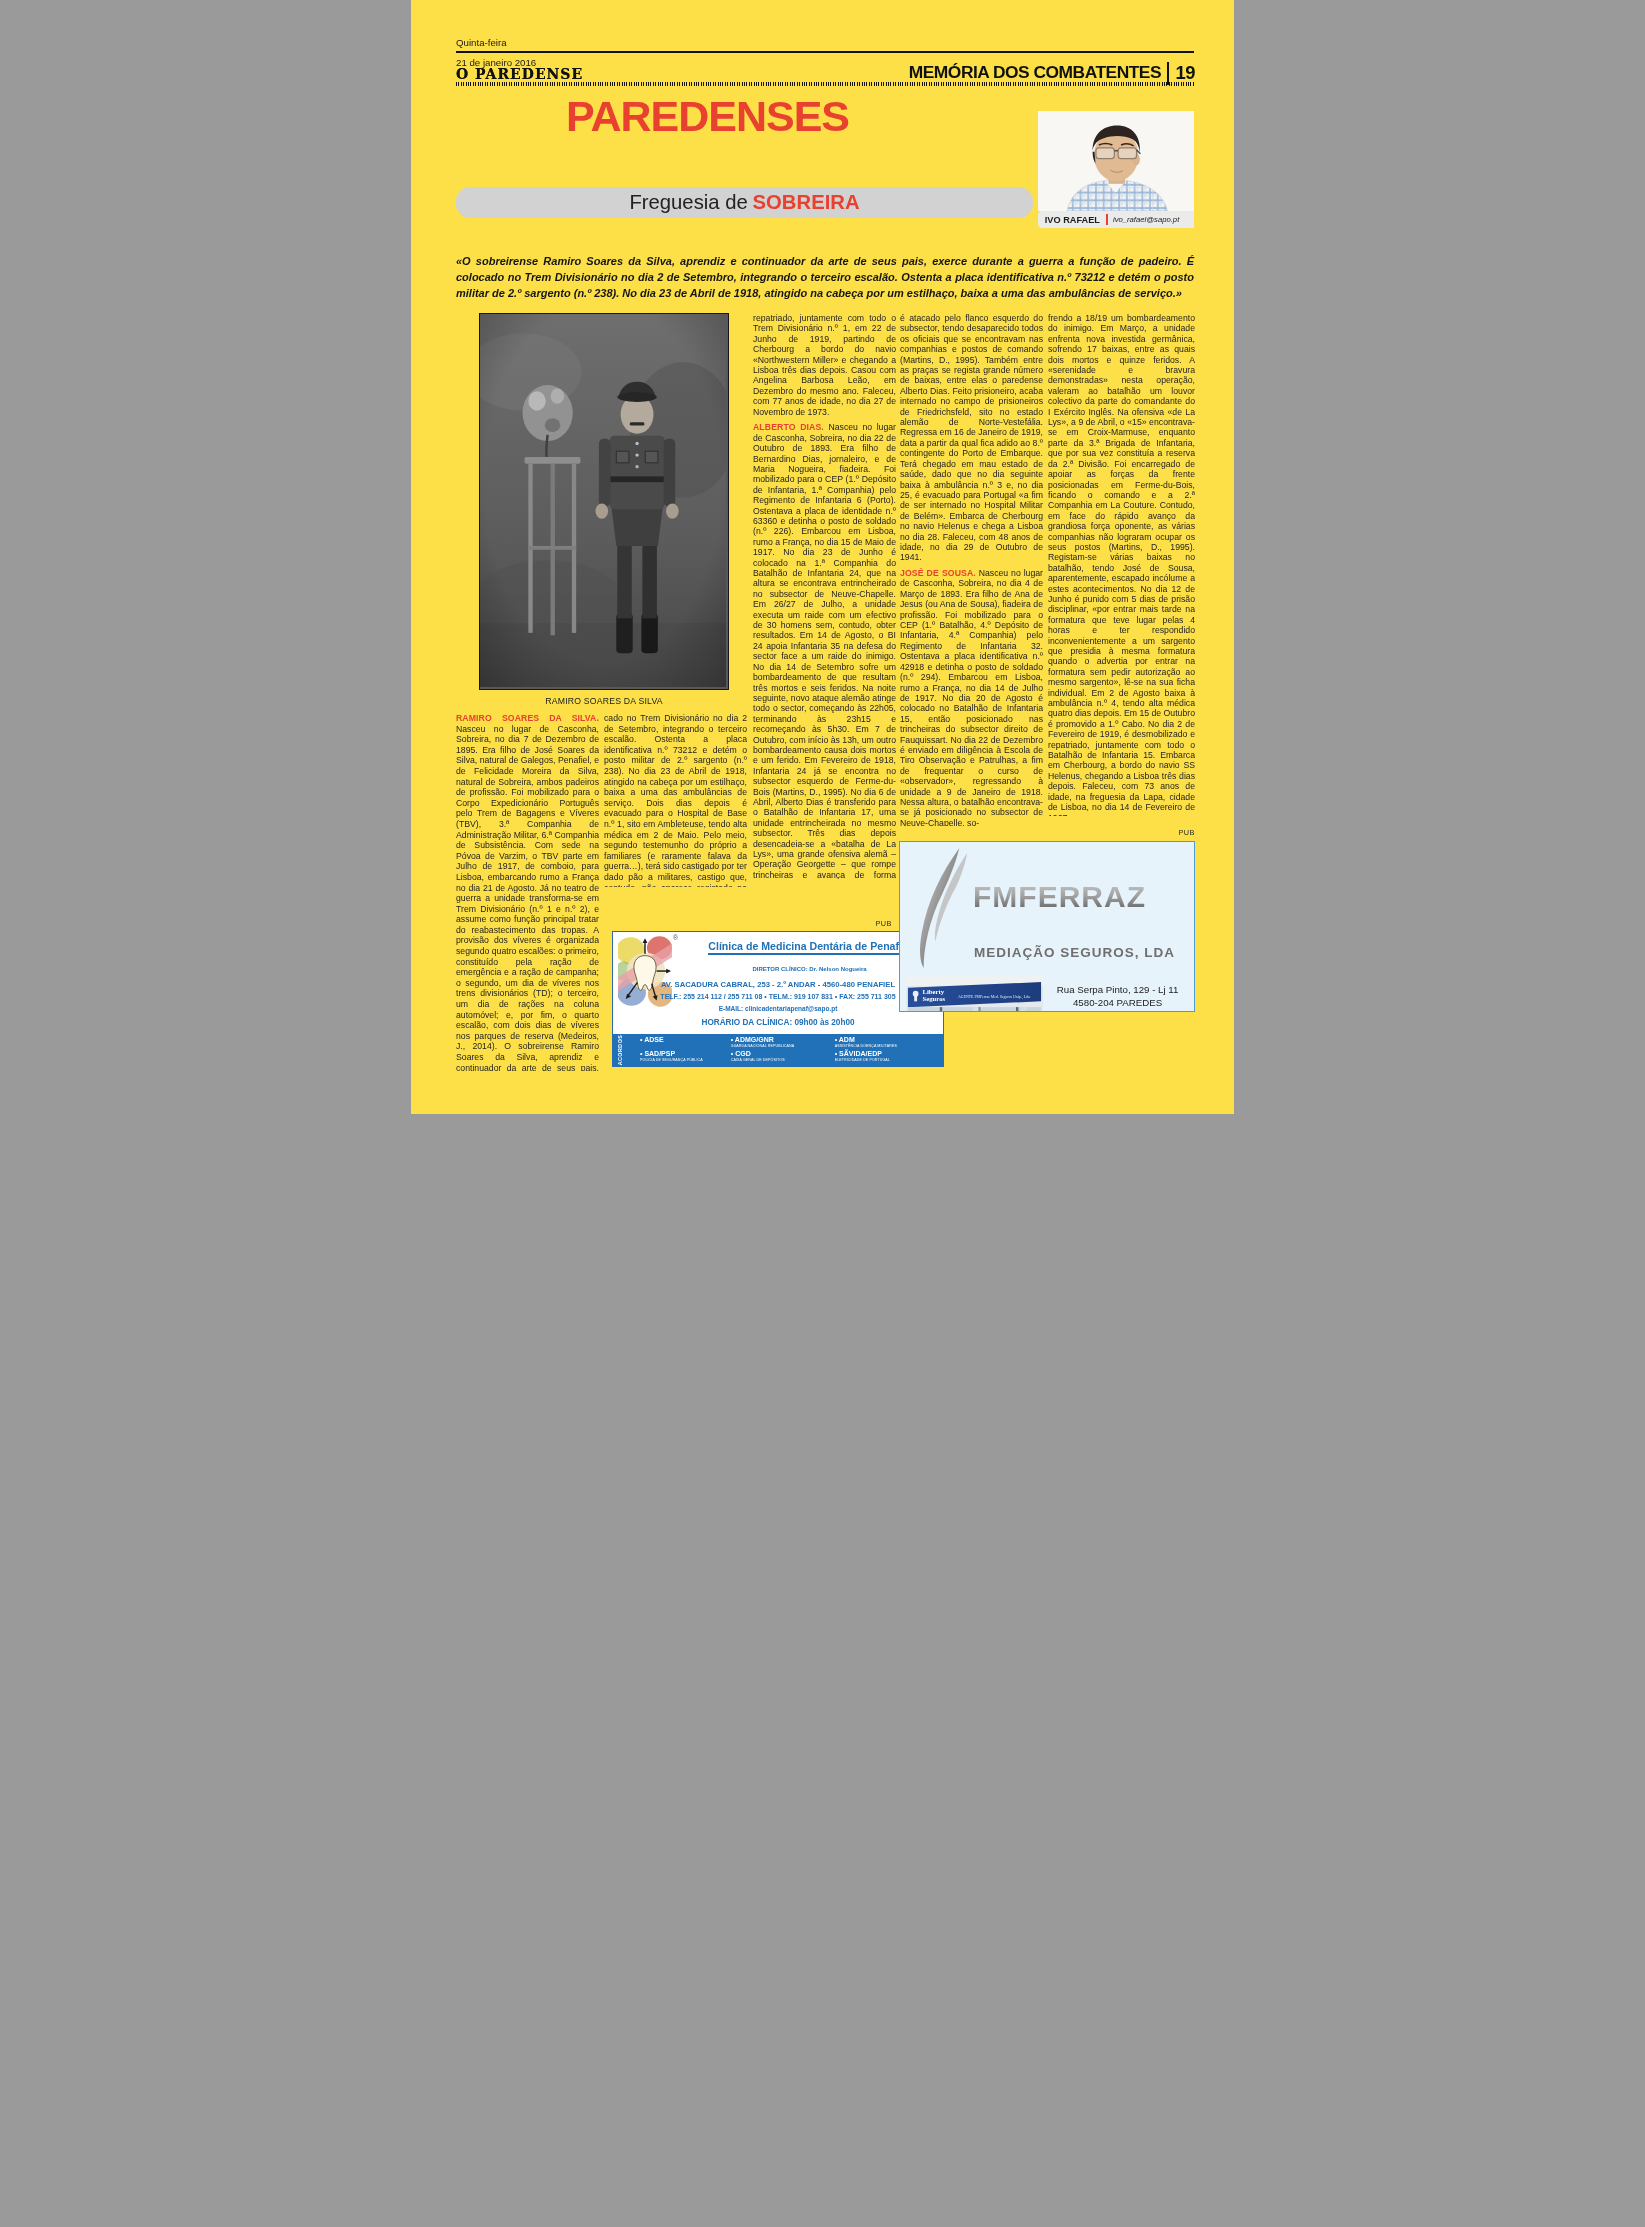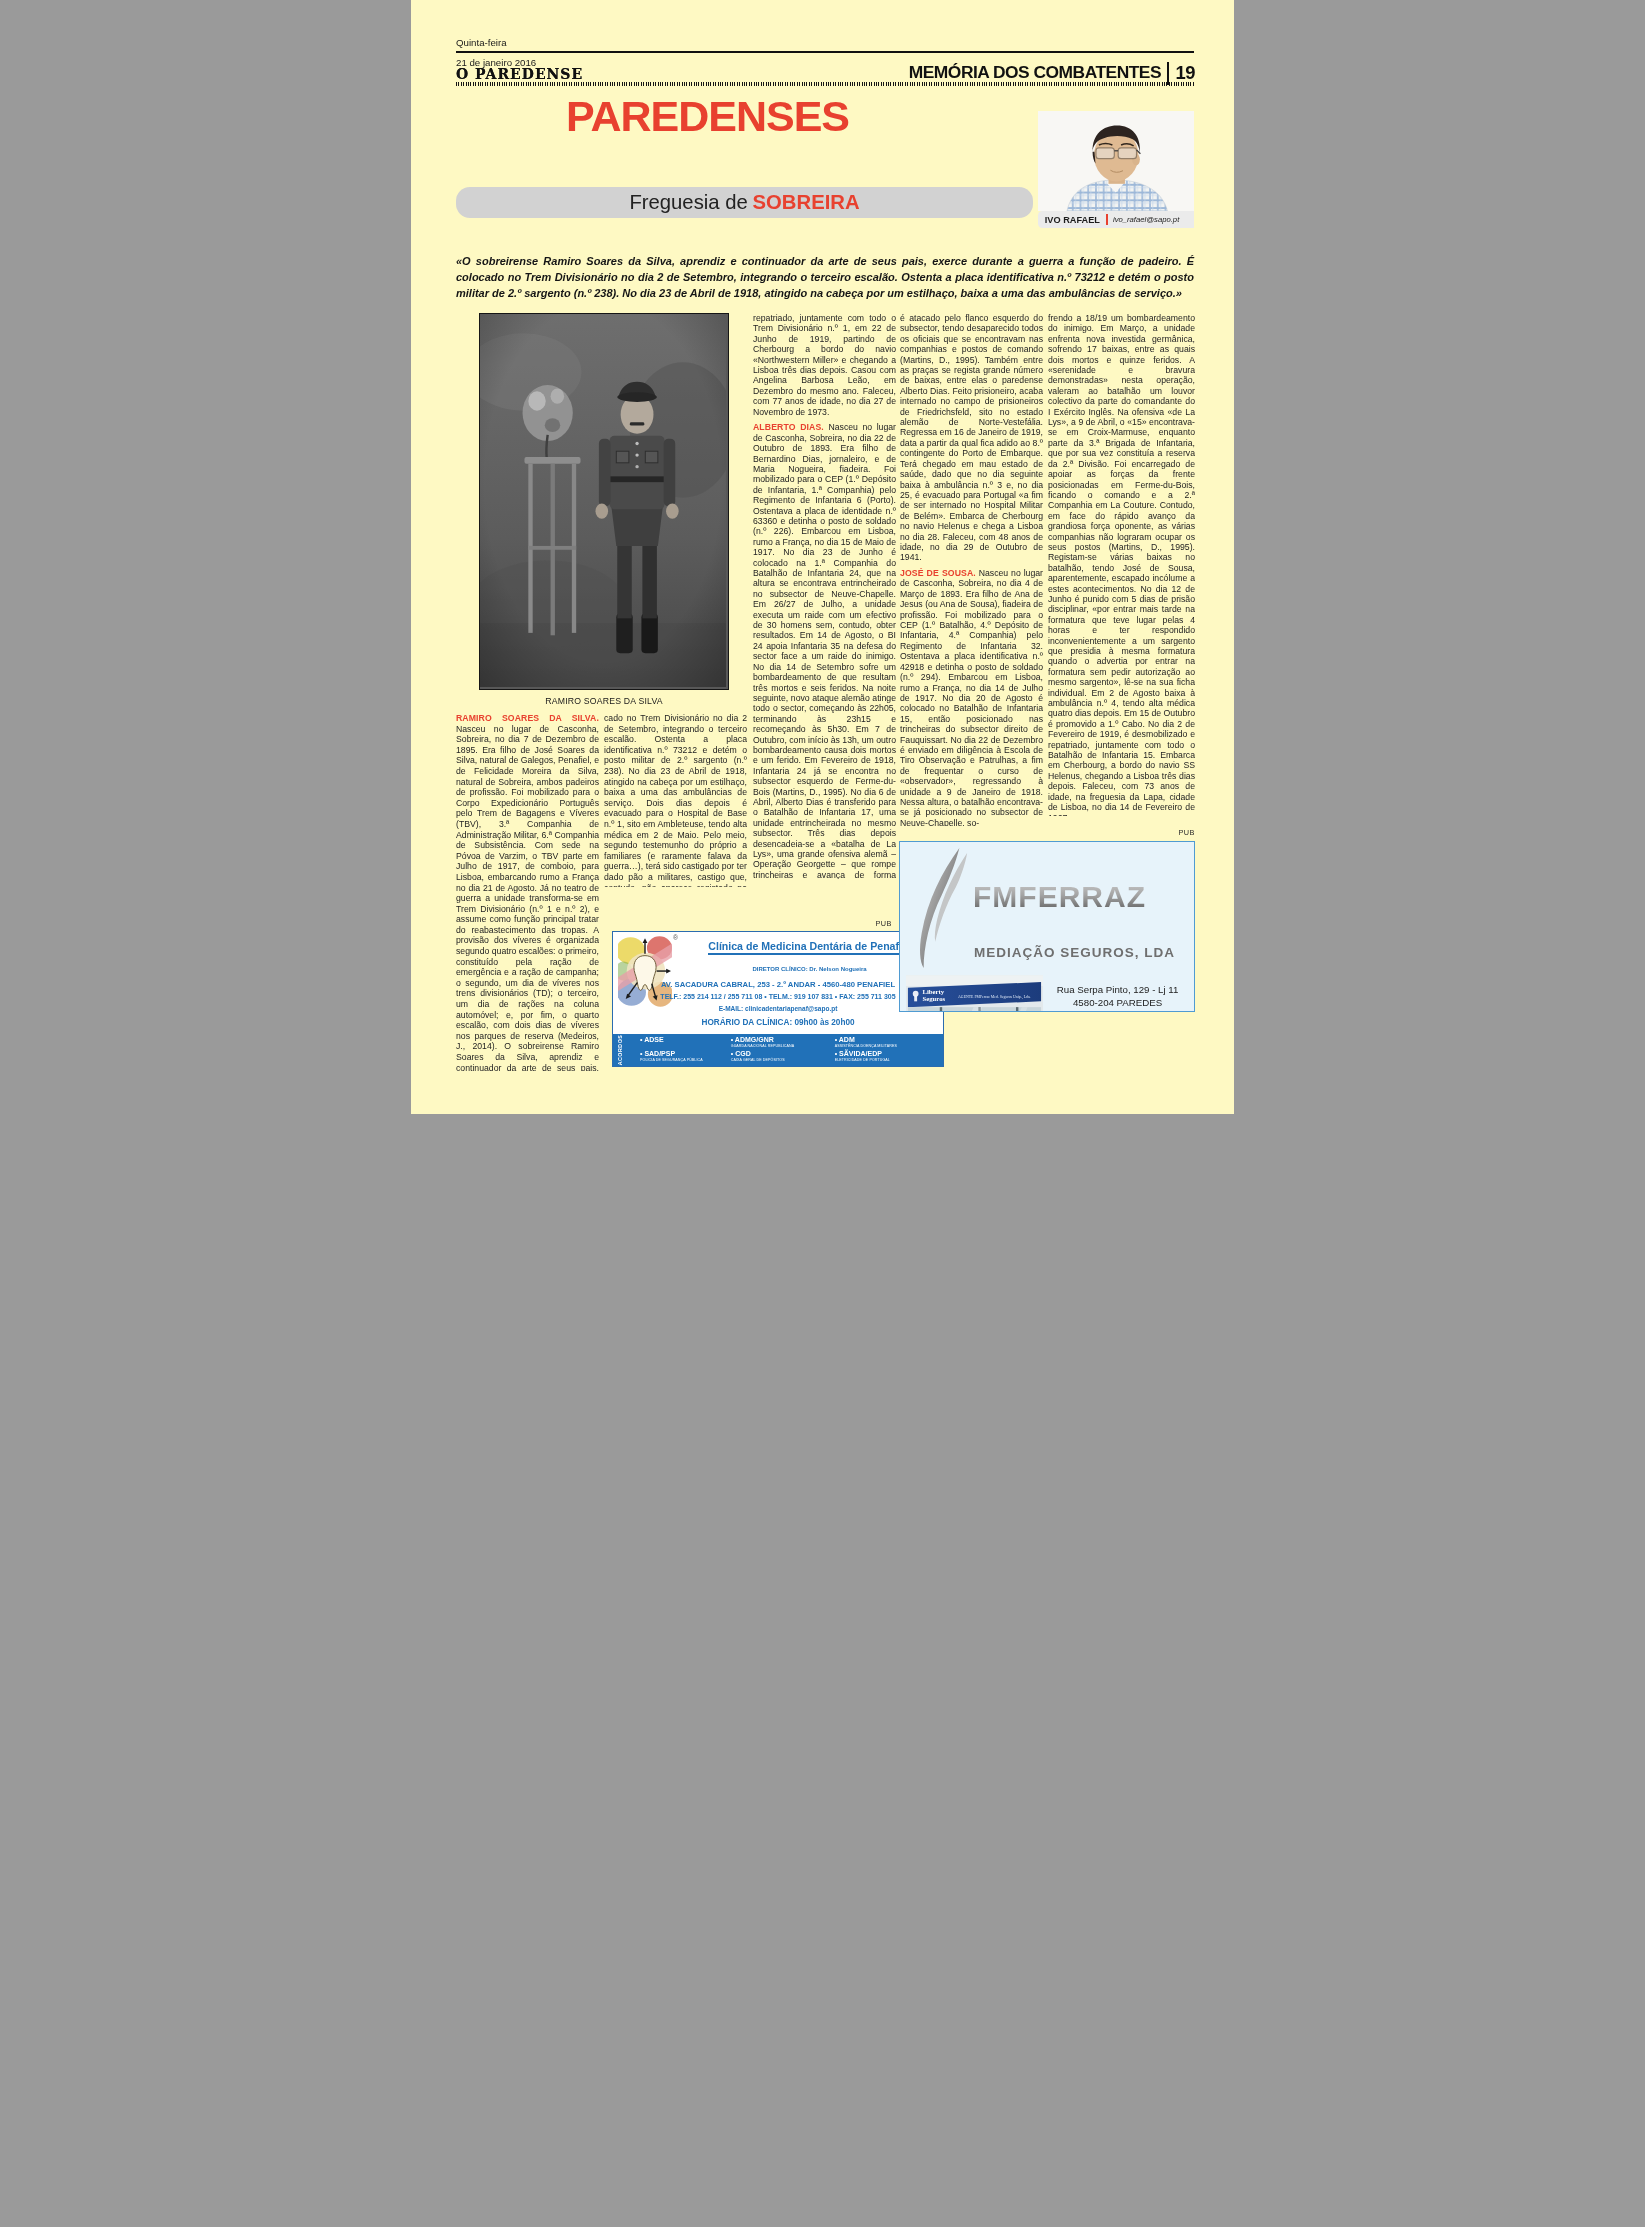--- a/index.html
+++ b/index.html
@@ -1,16 +1,16 @@
 <!DOCTYPE html>
 <html style="font-size:7.7px"><head>
 <meta charset="utf-8">
 <style>
   html,body{margin:0;padding:0;background:#9a9a9a;}
-  .page{position:relative;width:823px;height:1114px;background:#fef9c3;margin:0 auto;
+  .page{position:relative;width:823px;height:1114px;background:#fde047;margin:0 auto;
         font-family:"Liberation Sans",sans-serif;color:#1d1d1d;overflow:hidden;}
   .abs{position:absolute;}
   
   .weekday{font-size:9.7px;color:#1a1a1a;}
   .mastdate{font-size:9.7px;color:#1a1a1a;}
   .toprule{background:#111;height:1.9px;}
   .masthead-logo{font-family:"DejaVu Serif",serif;font-weight:bold;font-size:14px;letter-spacing:1px;color:#111;text-shadow:0 0 0.5px #333;}
   .sectionrow{display:flex;align-items:flex-start;gap:6.3px;}
   .section-title{font-size:17.4px;font-weight:bold;letter-spacing:-0.5px;color:#111;line-height:21px;white-space:nowrap;}
   .section-div{width:1.9px;height:23px;background:#111;}

